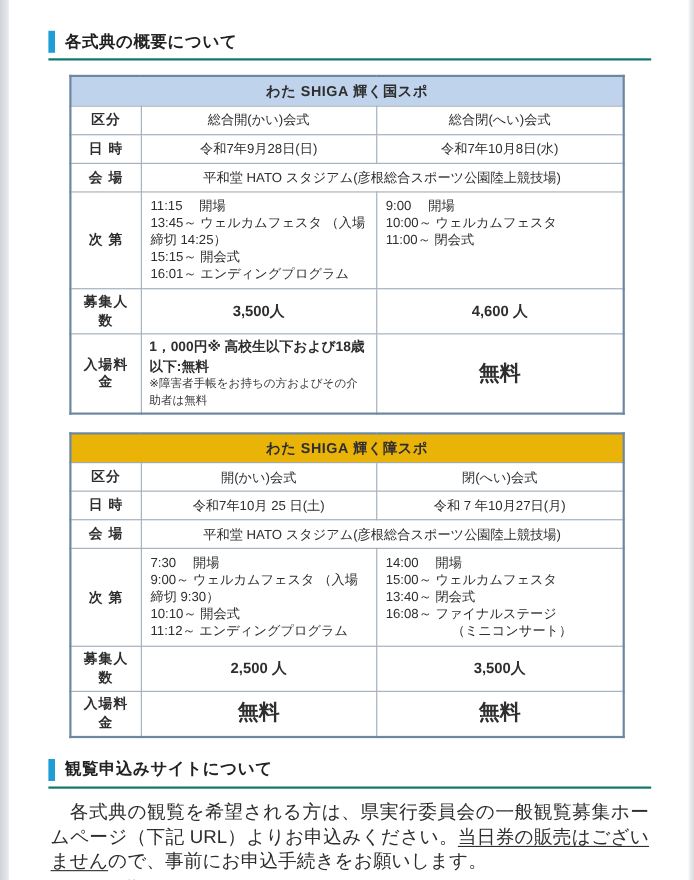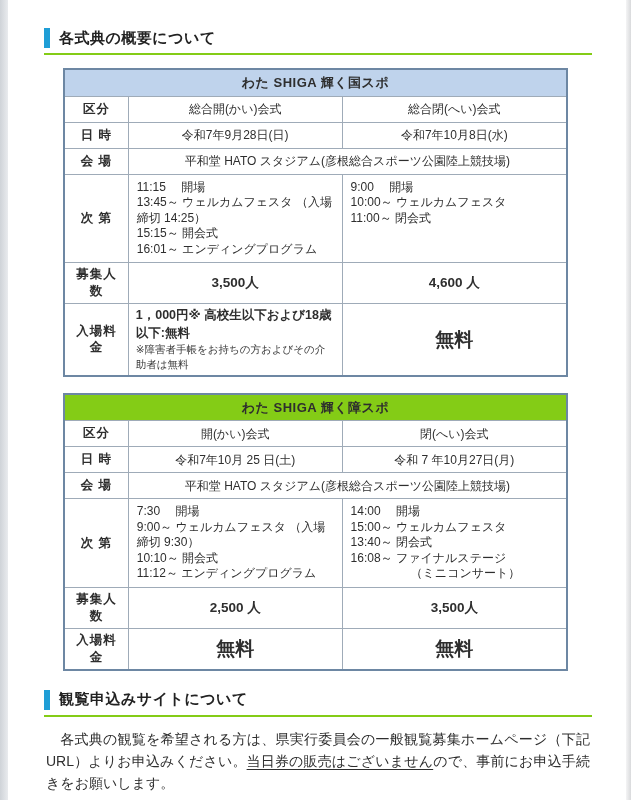--- a/index.html
+++ b/index.html
@@ -8,46 +8,46 @@
     font-family:"Liberation Sans","DejaVu Sans",sans-serif;
     background:#ffffff; color:#2e2e2e; position:relative; overflow:hidden;
   }
   .edge-left  { position:absolute; left:0; top:0; width:8px; height:800px;
                 background:linear-gradient(to right,#cfd3d8,#e9ebee); }
   .edge-right { position:absolute; right:0; top:0; width:5px; height:800px;
                 background:linear-gradient(to left,#d9dadc,#f4f4f5); }
   .content { position:absolute; left:44px; top:28px; width:548px; }
 
   
-  .sec-header { display:flex; align-items:center; border-bottom:2px solid #84cc16;
+  .sec-header { display:flex; align-items:center; border-bottom:2px solid #0f766e;
                 padding-bottom:5px; }
   .sec-header .bar { width:6px; height:20px; background:#1f9ed6; margin-right:9px; flex:none; }
   .sec-header h2 { font-size:15px; font-weight:bold; color:#222; letter-spacing:.5px; }
 
   
   table { border-collapse:collapse; table-layout:fixed; width:505px; margin:13px 0 0 19px;
           border:2px solid #6d87a3; font-size:12px; color:#2e2e2e; }
   td { border:1px solid #9fabb8; text-align:center; vertical-align:middle;
        padding:3px 5px; line-height:1.35; }
   td.title { height:27px; font-size:13px; font-weight:bold; letter-spacing:.5px;margin-top:20px; }
   .t-blue td.title { background:#bfd3ec; }
-  .t-pink td.title { background:#84cc16; }
+  .t-pink td.title { background:#eab308; }
   td.rowlabel { font-weight:600; font-size:12.5px; letter-spacing:1px; }
   tr.std td { height:26px; }
   td.shidai { text-align:left; vertical-align:middle; padding:5px 8px; }
   td.shidai .line { white-space:pre-wrap; line-height:15.6px; font-size:12px; }
   td.num { font-weight:bold; font-size:13.5px; height:26px; }
   td.fee-detail { text-align:left; padding:3px 7px; }
   td.fee-detail .main { font-weight:bold; font-size:12.5px; line-height:1.4; white-space:pre-wrap; }
   td.fee-detail .note { font-size:10.5px; color:#3a3a3a; line-height:1.4; }
   td.fee { font-weight:bold; font-size:19px; }
 
   
   .apply-block { margin-top:19px; }
-  .apply-para { margin:11px 2px 0 2px; font-size:14px; line-height:22px; text-align:justify; }
+  .apply-para { margin:11px 2px 0 2px; font-size:17px; line-height:22px; text-align:justify; }
   .apply-para .u { text-decoration:underline; text-underline-offset:3px; }
   .url-line { margin:2px 2px 0 2px; font-size:13.5px; line-height:22px; white-space:nowrap; }
   .url-line .url { letter-spacing:.2px; }
 </style>
 </head>
 <body>
 
 <div class="edge-left"></div>
 <div class="edge-right"></div>
 

